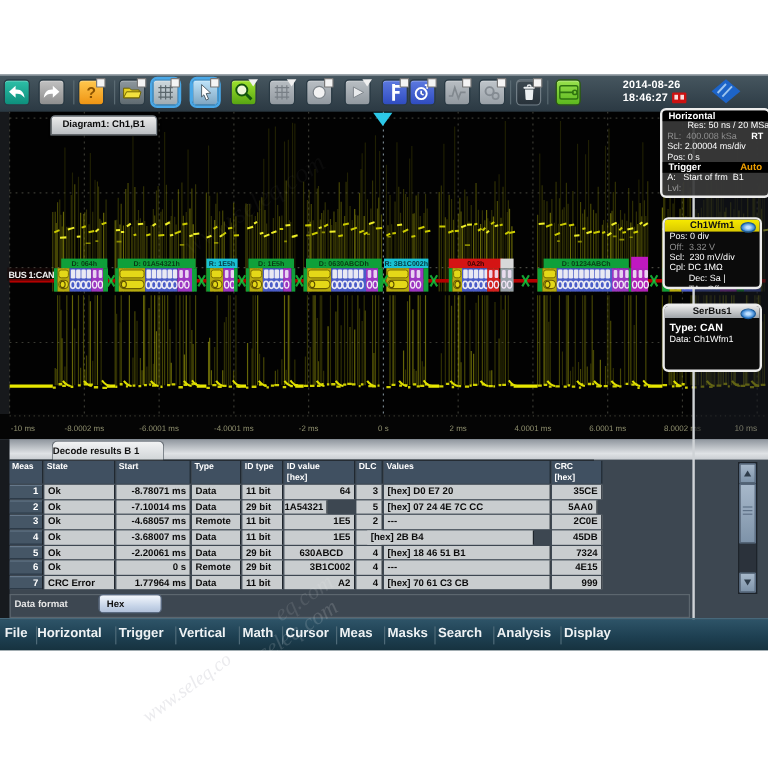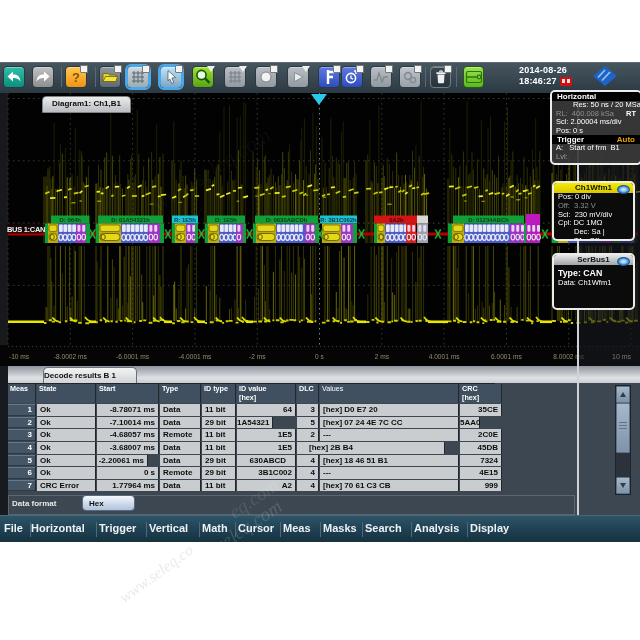--- a/index.html
+++ b/index.html
@@ -465,61 +465,61 @@
     <div style="position:absolute;left:0;top:366px;width:8px;height:151px;background:#171a1e;"></div>
     <div style="position:absolute;left:8px;top:366px;width:632px;height:17px;background:linear-gradient(#8e959d,#dfe2e5 70%,#c9cdd1);"></div>
     <div style="position:absolute;left:43px;top:367px;width:92px;height:16px;background:linear-gradient(#f2f3f4,#cfd3d6);border:1px solid #6a7178;border-bottom:none;border-radius:5px 5px 0 0;font-size:8px;font-weight:bold;color:#111;text-align:left;line-height:15px;">Decode results B 1</div>
     <div style="position:absolute;left:8px;top:384px;width:28px;height:19px;background:#405061;color:#fff;font-size:7.2px;font-weight:bold;padding:1px 0 0 2px;line-height:8.5px;border-right:1px solid #202830;box-sizing:border-box;">Meas</div>
     <div style="position:absolute;left:37px;top:384px;width:59px;height:19px;background:#405061;color:#fff;font-size:7.2px;font-weight:bold;padding:1px 0 0 2px;line-height:8.5px;border-right:1px solid #202830;box-sizing:border-box;">State</div>
     <div style="position:absolute;left:97px;top:384px;width:62px;height:19px;background:#405061;color:#fff;font-size:7.2px;font-weight:bold;padding:1px 0 0 2px;line-height:8.5px;border-right:1px solid #202830;box-sizing:border-box;">Start</div>
     <div style="position:absolute;left:160px;top:384px;width:41px;height:19px;background:#405061;color:#fff;font-size:7.2px;font-weight:bold;padding:1px 0 0 2px;line-height:8.5px;border-right:1px solid #202830;box-sizing:border-box;">Type</div>
     <div style="position:absolute;left:202px;top:384px;width:34px;height:19px;background:#405061;color:#fff;font-size:7.2px;font-weight:bold;padding:1px 0 0 2px;line-height:8.5px;border-right:1px solid #202830;box-sizing:border-box;">ID type</div>
     <div style="position:absolute;left:237px;top:384px;width:59px;height:19px;background:#405061;color:#fff;font-size:7.2px;font-weight:bold;padding:1px 0 0 2px;line-height:8.5px;border-right:1px solid #202830;box-sizing:border-box;">ID value<br>[hex]</div>
     <div style="position:absolute;left:297px;top:384px;width:22px;height:19px;background:#405061;color:#fff;font-size:7.2px;font-weight:bold;padding:1px 0 0 2px;line-height:8.5px;border-right:1px solid #202830;box-sizing:border-box;">DLC</div>
-    <div style="position:absolute;left:320px;top:384px;width:139px;height:19px;background:#405061;color:#fff;font-size:7.2px;font-weight:normal;padding:1px 0 0 2px;line-height:8.5px;border-right:1px solid #202830;box-sizing:border-box;">Values</div>
+    <div style="position:absolute;left:320px;top:384px;width:139px;height:19px;background:#405061;color:#fff;font-size:7.2px;font-weight:bold;padding:1px 0 0 2px;line-height:8.5px;border-right:1px solid #202830;box-sizing:border-box;">Values</div>
     <div style="position:absolute;left:460px;top:384px;width:42px;height:19px;background:#405061;color:#fff;font-size:7.2px;font-weight:bold;padding:1px 0 0 2px;line-height:8.5px;border-right:1px solid #202830;box-sizing:border-box;">CRC<br>[hex]</div>
     <div style="position:absolute;left:8px;top:404px;width:28px;height:11.6px;background:#455666;color:#fff;box-shadow:inset 0 1px 0 #66788a, inset 0 -1px 0 #2c3a48;font-size:8px;font-weight:bold;text-align:right;padding-right:3px;line-height:11.5px;box-sizing:border-box;border-right:1px solid #1f262d;">1</div>
     <div style="position:absolute;left:37px;top:404px;width:59px;height:11.6px;background:#c9cdcf;color:#0c0c0c;font-size:8px;font-weight:bold;text-align:left;padding-left:3px;line-height:11.5px;box-sizing:border-box;border-right:1px solid #1f262d;">Ok</div>
     <div style="position:absolute;left:97px;top:404px;width:62px;height:11.6px;background:#c9cdcf;color:#0c0c0c;font-size:8px;font-weight:bold;text-align:right;padding-right:3px;line-height:11.5px;box-sizing:border-box;border-right:1px solid #1f262d;">-8.78071 ms</div>
     <div style="position:absolute;left:160px;top:404px;width:41px;height:11.6px;background:#c9cdcf;color:#0c0c0c;font-size:8px;font-weight:bold;text-align:left;padding-left:3px;line-height:11.5px;box-sizing:border-box;border-right:1px solid #1f262d;">Data</div>
     <div style="position:absolute;left:202px;top:404px;width:34px;height:11.6px;background:#c9cdcf;color:#0c0c0c;font-size:8px;font-weight:bold;text-align:left;padding-left:3px;line-height:11.5px;box-sizing:border-box;border-right:1px solid #1f262d;">11 bit</div>
     <div style="position:absolute;left:237px;top:404px;width:59px;height:11.6px;background:#c9cdcf;color:#0c0c0c;font-size:8px;font-weight:bold;text-align:right;padding-right:3px;line-height:11.5px;box-sizing:border-box;border-right:1px solid #1f262d;">64</div>
     <div style="position:absolute;left:297px;top:404px;width:22px;height:11.6px;background:#c9cdcf;color:#0c0c0c;font-size:8px;font-weight:bold;text-align:right;padding-right:3px;line-height:11.5px;box-sizing:border-box;border-right:1px solid #1f262d;">3</div>
     <div style="position:absolute;left:320px;top:404px;width:139px;height:11.6px;background:#c9cdcf;color:#0c0c0c;font-size:8px;font-weight:bold;text-align:left;padding-left:3px;line-height:11.5px;box-sizing:border-box;border-right:1px solid #1f262d;">[hex] D0 E7 20</div>
     <div style="position:absolute;left:460px;top:404px;width:42px;height:11.6px;background:#c9cdcf;color:#0c0c0c;font-size:8px;font-weight:bold;text-align:right;padding-right:3px;line-height:11.5px;box-sizing:border-box;border-right:1px solid #1f262d;">35CE</div>
     <div style="position:absolute;left:8px;top:416.65px;width:28px;height:11.6px;background:#455666;color:#fff;box-shadow:inset 0 1px 0 #66788a, inset 0 -1px 0 #2c3a48;font-size:8px;font-weight:bold;text-align:right;padding-right:3px;line-height:11.5px;box-sizing:border-box;border-right:1px solid #1f262d;">2</div>
     <div style="position:absolute;left:37px;top:416.65px;width:59px;height:11.6px;background:#c9cdcf;color:#0c0c0c;font-size:8px;font-weight:bold;text-align:left;padding-left:3px;line-height:11.5px;box-sizing:border-box;border-right:1px solid #1f262d;">Ok</div>
     <div style="position:absolute;left:97px;top:416.65px;width:62px;height:11.6px;background:#c9cdcf;color:#0c0c0c;font-size:8px;font-weight:bold;text-align:right;padding-right:3px;line-height:11.5px;box-sizing:border-box;border-right:1px solid #1f262d;">-7.10014 ms</div>
     <div style="position:absolute;left:160px;top:416.65px;width:41px;height:11.6px;background:#c9cdcf;color:#0c0c0c;font-size:8px;font-weight:bold;text-align:left;padding-left:3px;line-height:11.5px;box-sizing:border-box;border-right:1px solid #1f262d;">Data</div>
     <div style="position:absolute;left:202px;top:416.65px;width:34px;height:11.6px;background:#c9cdcf;color:#0c0c0c;font-size:8px;font-weight:bold;text-align:left;padding-left:3px;line-height:11.5px;box-sizing:border-box;border-right:1px solid #1f262d;">29 bit</div>
     <div style="position:absolute;left:237px;top:416.65px;width:36px;height:11.6px;background:#c9cdcf;color:#0c0c0c;font-size:8px;font-weight:bold;text-align:right;padding-right:3px;line-height:11.5px;box-sizing:border-box;border-right:1px solid #1f262d;">1A54321</div>
     <div style="position:absolute;left:297px;top:416.65px;width:22px;height:11.6px;background:#c9cdcf;color:#0c0c0c;font-size:8px;font-weight:bold;text-align:right;padding-right:3px;line-height:11.5px;box-sizing:border-box;border-right:1px solid #1f262d;">5</div>
     <div style="position:absolute;left:320px;top:416.65px;width:139px;height:11.6px;background:#c9cdcf;color:#0c0c0c;font-size:8px;font-weight:bold;text-align:left;padding-left:3px;line-height:11.5px;box-sizing:border-box;border-right:1px solid #1f262d;">[hex] 07 24 4E 7C CC</div>
-    <div style="position:absolute;left:460px;top:416.65px;width:20px;height:11.6px;background:#c9cdcf;color:#0c0c0c;font-size:8px;font-weight:bold;text-align:right;padding-right:3px;line-height:11.5px;box-sizing:border-box;border-right:1px solid #1f262d;">5AA0</div>
+    <div style="position:absolute;left:460px;top:416.65px;width:38px;height:11.6px;background:#c9cdcf;color:#0c0c0c;font-size:8px;font-weight:bold;text-align:right;padding-right:3px;line-height:11.5px;box-sizing:border-box;border-right:1px solid #1f262d;">5AA0</div>
     <div style="position:absolute;left:8px;top:429.29999999999995px;width:28px;height:11.6px;background:#455666;color:#fff;box-shadow:inset 0 1px 0 #66788a, inset 0 -1px 0 #2c3a48;font-size:8px;font-weight:bold;text-align:right;padding-right:3px;line-height:11.5px;box-sizing:border-box;border-right:1px solid #1f262d;">3</div>
     <div style="position:absolute;left:37px;top:429.29999999999995px;width:59px;height:11.6px;background:#c9cdcf;color:#0c0c0c;font-size:8px;font-weight:bold;text-align:left;padding-left:3px;line-height:11.5px;box-sizing:border-box;border-right:1px solid #1f262d;">Ok</div>
     <div style="position:absolute;left:97px;top:429.29999999999995px;width:62px;height:11.6px;background:#c9cdcf;color:#0c0c0c;font-size:8px;font-weight:bold;text-align:right;padding-right:3px;line-height:11.5px;box-sizing:border-box;border-right:1px solid #1f262d;">-4.68057 ms</div>
     <div style="position:absolute;left:160px;top:429.29999999999995px;width:41px;height:11.6px;background:#c9cdcf;color:#0c0c0c;font-size:8px;font-weight:bold;text-align:left;padding-left:3px;line-height:11.5px;box-sizing:border-box;border-right:1px solid #1f262d;">Remote</div>
     <div style="position:absolute;left:202px;top:429.29999999999995px;width:34px;height:11.6px;background:#c9cdcf;color:#0c0c0c;font-size:8px;font-weight:bold;text-align:left;padding-left:3px;line-height:11.5px;box-sizing:border-box;border-right:1px solid #1f262d;">11 bit</div>
     <div style="position:absolute;left:237px;top:429.29999999999995px;width:59px;height:11.6px;background:#c9cdcf;color:#0c0c0c;font-size:8px;font-weight:bold;text-align:right;padding-right:3px;line-height:11.5px;box-sizing:border-box;border-right:1px solid #1f262d;">1E5</div>
     <div style="position:absolute;left:297px;top:429.29999999999995px;width:22px;height:11.6px;background:#c9cdcf;color:#0c0c0c;font-size:8px;font-weight:bold;text-align:right;padding-right:3px;line-height:11.5px;box-sizing:border-box;border-right:1px solid #1f262d;">2</div>
     <div style="position:absolute;left:320px;top:429.29999999999995px;width:139px;height:11.6px;background:#c9cdcf;color:#0c0c0c;font-size:8px;font-weight:bold;text-align:left;padding-left:3px;line-height:11.5px;box-sizing:border-box;border-right:1px solid #1f262d;">---</div>
     <div style="position:absolute;left:460px;top:429.29999999999995px;width:42px;height:11.6px;background:#c9cdcf;color:#0c0c0c;font-size:8px;font-weight:bold;text-align:right;padding-right:3px;line-height:11.5px;box-sizing:border-box;border-right:1px solid #1f262d;">2C0E</div>
     <div style="position:absolute;left:8px;top:441.94999999999993px;width:28px;height:11.6px;background:#455666;color:#fff;box-shadow:inset 0 1px 0 #66788a, inset 0 -1px 0 #2c3a48;font-size:8px;font-weight:bold;text-align:right;padding-right:3px;line-height:11.5px;box-sizing:border-box;border-right:1px solid #1f262d;">4</div>
     <div style="position:absolute;left:37px;top:441.94999999999993px;width:59px;height:11.6px;background:#c9cdcf;color:#0c0c0c;font-size:8px;font-weight:bold;text-align:left;padding-left:3px;line-height:11.5px;box-sizing:border-box;border-right:1px solid #1f262d;">Ok</div>
     <div style="position:absolute;left:97px;top:441.94999999999993px;width:62px;height:11.6px;background:#c9cdcf;color:#0c0c0c;font-size:8px;font-weight:bold;text-align:right;padding-right:3px;line-height:11.5px;box-sizing:border-box;border-right:1px solid #1f262d;">-3.68007 ms</div>
     <div style="position:absolute;left:160px;top:441.94999999999993px;width:41px;height:11.6px;background:#c9cdcf;color:#0c0c0c;font-size:8px;font-weight:bold;text-align:left;padding-left:3px;line-height:11.5px;box-sizing:border-box;border-right:1px solid #1f262d;">Data</div>
     <div style="position:absolute;left:202px;top:441.94999999999993px;width:34px;height:11.6px;background:#c9cdcf;color:#0c0c0c;font-size:8px;font-weight:bold;text-align:left;padding-left:3px;line-height:11.5px;box-sizing:border-box;border-right:1px solid #1f262d;">11 bit</div>
     <div style="position:absolute;left:237px;top:441.94999999999993px;width:59px;height:11.6px;background:#c9cdcf;color:#0c0c0c;font-size:8px;font-weight:bold;text-align:right;padding-right:3px;line-height:11.5px;box-sizing:border-box;border-right:1px solid #1f262d;">1E5</div>
     <div style="position:absolute;left:297px;top:441.94999999999993px;width:22px;height:11.6px;background:#c9cdcf;color:#0c0c0c;font-size:8px;font-weight:bold;text-align:right;padding-right:3px;line-height:11.5px;box-sizing:border-box;border-right:1px solid #1f262d;">2</div>
     <div style="position:absolute;left:306px;top:441.94999999999993px;width:139px;height:11.6px;background:#c9cdcf;color:#0c0c0c;font-size:8px;font-weight:bold;text-align:left;padding-left:3px;line-height:11.5px;box-sizing:border-box;border-right:1px solid #1f262d;">[hex] 2B B4</div>
     <div style="position:absolute;left:460px;top:441.94999999999993px;width:42px;height:11.6px;background:#c9cdcf;color:#0c0c0c;font-size:8px;font-weight:bold;text-align:right;padding-right:3px;line-height:11.5px;box-sizing:border-box;border-right:1px solid #1f262d;">45DB</div>
     <div style="position:absolute;left:8px;top:454.5999999999999px;width:28px;height:11.6px;background:#455666;color:#fff;box-shadow:inset 0 1px 0 #66788a, inset 0 -1px 0 #2c3a48;font-size:8px;font-weight:bold;text-align:right;padding-right:3px;line-height:11.5px;box-sizing:border-box;border-right:1px solid #1f262d;">5</div>
     <div style="position:absolute;left:37px;top:454.5999999999999px;width:59px;height:11.6px;background:#c9cdcf;color:#0c0c0c;font-size:8px;font-weight:bold;text-align:left;padding-left:3px;line-height:11.5px;box-sizing:border-box;border-right:1px solid #1f262d;">Ok</div>
-    <div style="position:absolute;left:97px;top:454.5999999999999px;width:51px;height:11.6px;background:#c9cdcf;color:#0c0c0c;font-size:8px;font-weight:bold;text-align:right;padding-right:3px;line-height:11.5px;box-sizing:border-box;border-right:1px solid #1f262d;">-2.20061 ms</div>
+    <div style="position:absolute;left:97px;top:454.5999999999999px;width:62px;height:11.6px;background:#c9cdcf;color:#0c0c0c;font-size:8px;font-weight:bold;text-align:right;padding-right:3px;line-height:11.5px;box-sizing:border-box;border-right:1px solid #1f262d;">-2.20061 ms</div>
     <div style="position:absolute;left:160px;top:454.5999999999999px;width:41px;height:11.6px;background:#c9cdcf;color:#0c0c0c;font-size:8px;font-weight:bold;text-align:left;padding-left:3px;line-height:11.5px;box-sizing:border-box;border-right:1px solid #1f262d;">Data</div>
     <div style="position:absolute;left:202px;top:454.5999999999999px;width:34px;height:11.6px;background:#c9cdcf;color:#0c0c0c;font-size:8px;font-weight:bold;text-align:left;padding-left:3px;line-height:11.5px;box-sizing:border-box;border-right:1px solid #1f262d;">29 bit</div>
     <div style="position:absolute;left:237px;top:454.5999999999999px;width:59px;height:11.6px;background:#c9cdcf;color:#0c0c0c;font-size:8px;font-weight:bold;text-align:right;padding-right:9px;line-height:11.5px;box-sizing:border-box;border-right:1px solid #1f262d;">630ABCD</div>
     <div style="position:absolute;left:297px;top:454.5999999999999px;width:22px;height:11.6px;background:#c9cdcf;color:#0c0c0c;font-size:8px;font-weight:bold;text-align:right;padding-right:3px;line-height:11.5px;box-sizing:border-box;border-right:1px solid #1f262d;">4</div>
     <div style="position:absolute;left:320px;top:454.5999999999999px;width:139px;height:11.6px;background:#c9cdcf;color:#0c0c0c;font-size:8px;font-weight:bold;text-align:left;padding-left:3px;line-height:11.5px;box-sizing:border-box;border-right:1px solid #1f262d;">[hex] 18 46 51 B1</div>
     <div style="position:absolute;left:460px;top:454.5999999999999px;width:42px;height:11.6px;background:#c9cdcf;color:#0c0c0c;font-size:8px;font-weight:bold;text-align:right;padding-right:3px;line-height:11.5px;box-sizing:border-box;border-right:1px solid #1f262d;">7324</div>
     <div style="position:absolute;left:8px;top:467.2499999999999px;width:28px;height:11.6px;background:#455666;color:#fff;box-shadow:inset 0 1px 0 #66788a, inset 0 -1px 0 #2c3a48;font-size:8px;font-weight:bold;text-align:right;padding-right:3px;line-height:11.5px;box-sizing:border-box;border-right:1px solid #1f262d;">6</div>
     <div style="position:absolute;left:37px;top:467.2499999999999px;width:59px;height:11.6px;background:#c9cdcf;color:#0c0c0c;font-size:8px;font-weight:bold;text-align:left;padding-left:3px;line-height:11.5px;box-sizing:border-box;border-right:1px solid #1f262d;">Ok</div>
     <div style="position:absolute;left:97px;top:467.2499999999999px;width:62px;height:11.6px;background:#c9cdcf;color:#0c0c0c;font-size:8px;font-weight:bold;text-align:right;padding-right:3px;line-height:11.5px;box-sizing:border-box;border-right:1px solid #1f262d;">0 s</div>
     <div style="position:absolute;left:160px;top:467.2499999999999px;width:41px;height:11.6px;background:#c9cdcf;color:#0c0c0c;font-size:8px;font-weight:bold;text-align:left;padding-left:3px;line-height:11.5px;box-sizing:border-box;border-right:1px solid #1f262d;">Remote</div>

